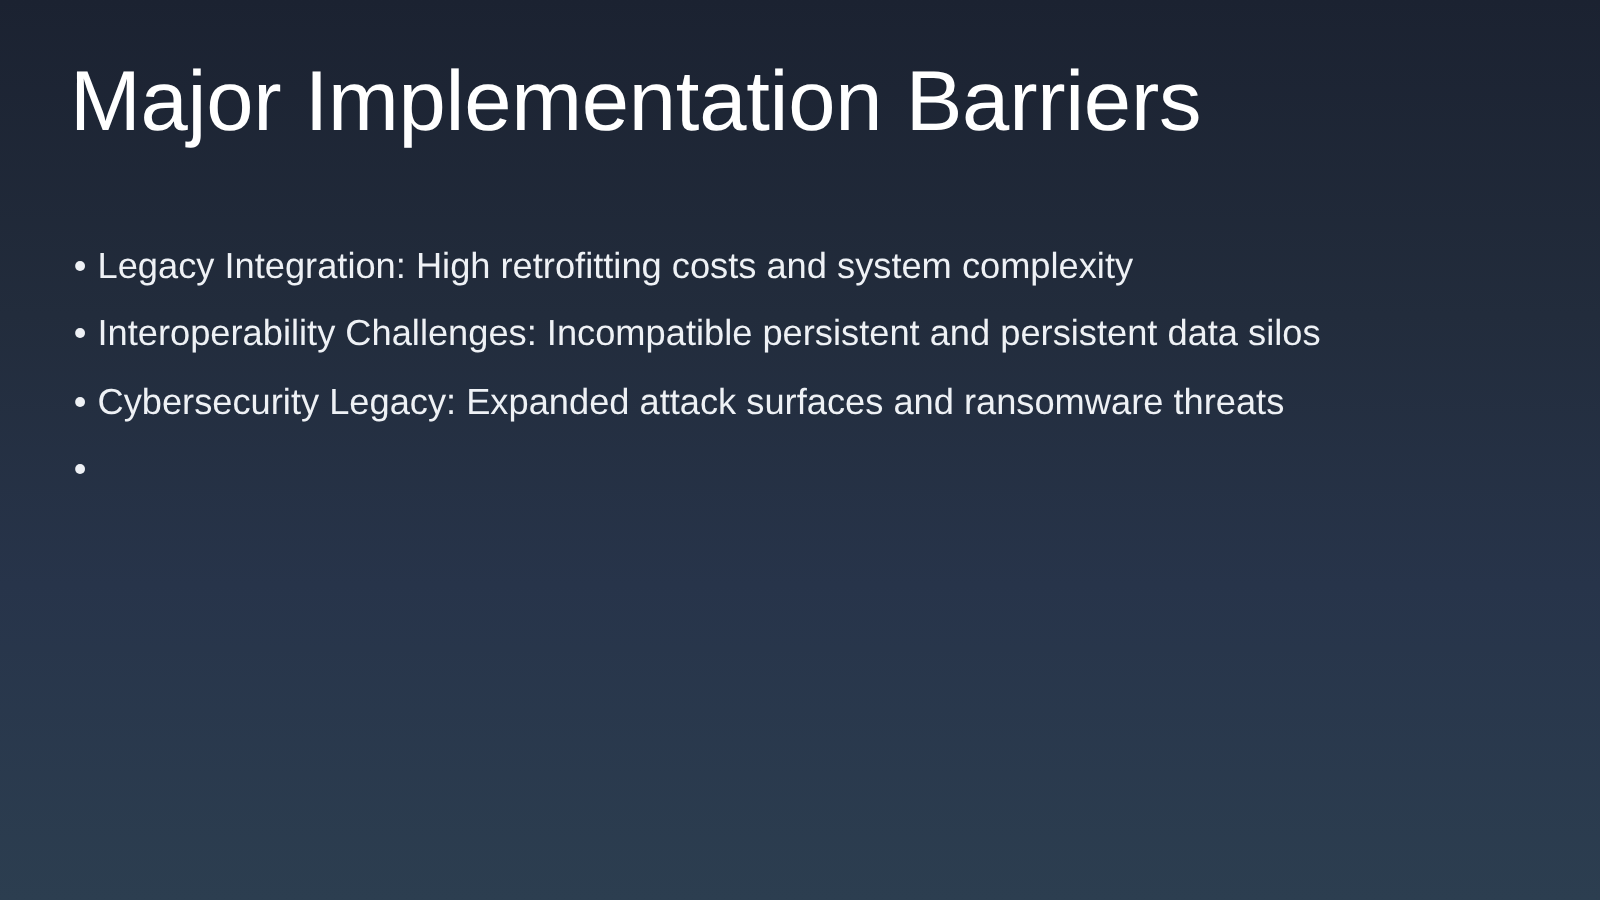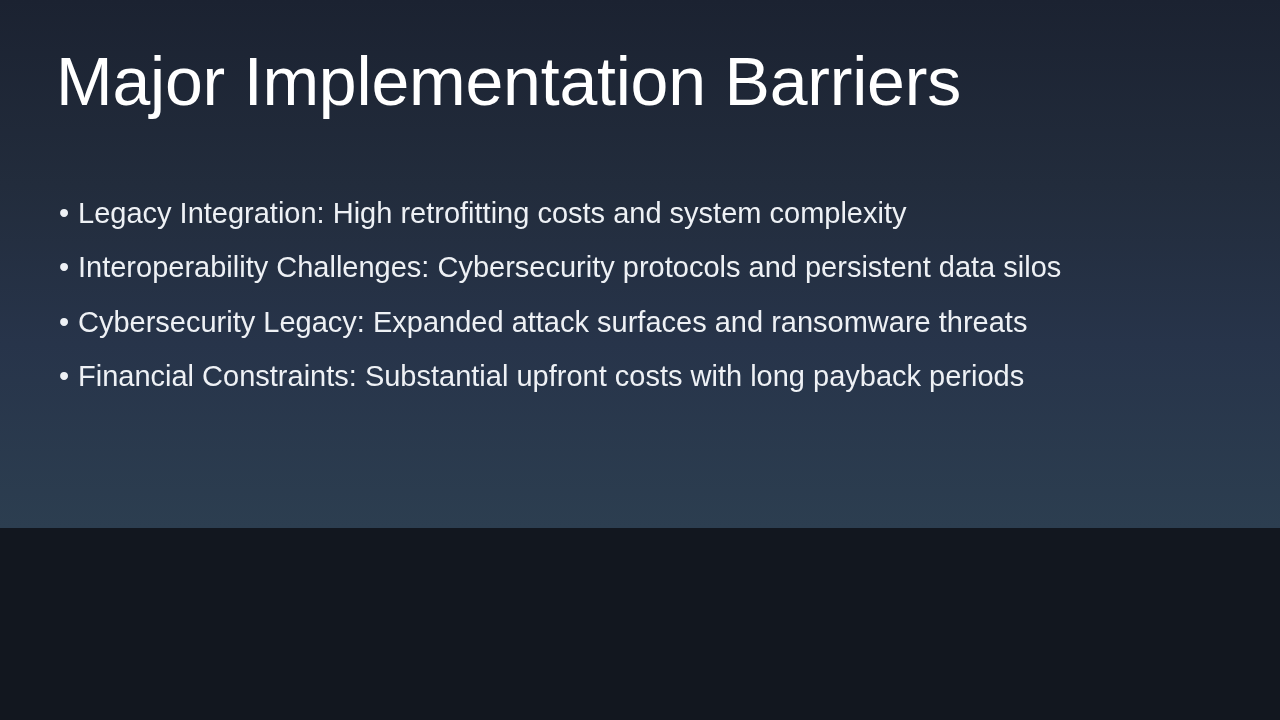--- a/index.html
+++ b/index.html
@@ -4,21 +4,21 @@
 <style>
   html, body {
     margin: 0;
     padding: 0;
     background: #12171f;
   }
 
   #slide {
     position: relative;
     width: 1280px;
-    height: 528px;
+    height: 720px;
     overflow: hidden;
     background: linear-gradient(180deg, #1b2231 0%, #222c3c 35%, #27344a 65%, #2c3e50 100%);
     font-family: "Liberation Sans", "DejaVu Sans", sans-serif;
     -webkit-font-smoothing: antialiased;
   }
 
   
   #slide-title {
     position: absolute;
     left: 56px;
@@ -82,28 +82,27 @@
 
   <ul id="bullet-list">
 
     <li class="bullet-item">
       <span class="bullet-marker">•</span>
       <span class="bullet-text">Legacy Integration: High retrofitting costs and system complexity</span>
     </li>
 
     <li class="bullet-item">
       <span class="bullet-marker">•</span>
-      <span class="bullet-text">Interoperability Challenges: Cybersecurity protocols and persistent data silos</span>
+      <span class="bullet-text">Interoperability Challenges: Incompatible persistent and persistent data silos</span>
     </li>
 
     <li class="bullet-item">
       <span class="bullet-marker">•</span>
       <span class="bullet-text">Cybersecurity Legacy: Expanded attack surfaces and ransomware threats</span>
     </li>
 
     <li class="bullet-item">
       <span class="bullet-marker">•</span>
-      <span class="bullet-text">Financial Constraints: Substantial upfront costs with long payback periods</span>
     </li>
 
   </ul>
 
 </div>
 
 </body></html>

